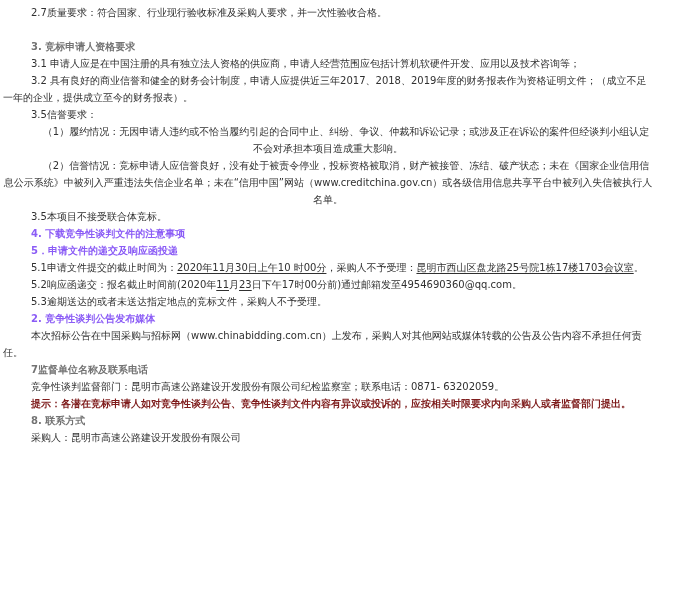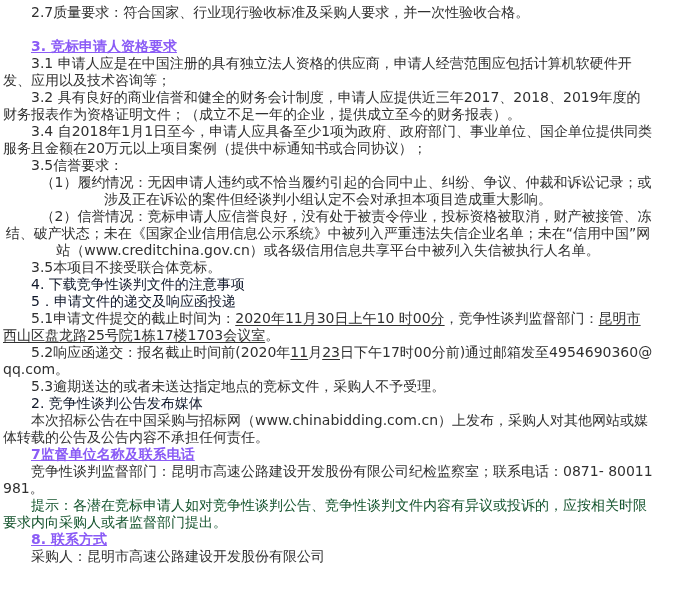--- a/index.html
+++ b/index.html
@@ -9,63 +9,62 @@
   }
   .page {
     position: relative;
     width: 657px;
     height: 615px;
     background: #ffffff;
     box-sizing: border-box;
     padding: 4px 4px 0 3px;
     overflow: hidden;
     font-family: "DejaVu Sans", "Liberation Sans", sans-serif;
-    font-size: 14px;
+    font-size: 10px;
     line-height: 17px;
     color: #303030;
   }
   .para {
     margin: 0;
     padding: 0;
     word-break: break-all;
   }
   .indent-0 { text-indent: 0; }
   .indent-1 { text-indent: 28px; }
   .indent-2 { text-indent: 36px; text-align: center; }
   .style-blank { height: 17px; }
   .style-body { font-weight: normal; color: #303030; }
-  .style-heading-black { font-weight: bold; color: #8b5cf6; text-decoration: underline; }
-  .style-heading-blue { font-weight: normal; color: #0f172a; }
-  .style-bold { font-weight: normal; color: #14532d; }
+  .style-heading-black { font-weight: bold; color: #737373; }
+  .style-heading-blue { font-weight: bold; color: #8b5cf6; }
+  .style-bold { font-weight: bold; color: #7f1d1d; }
   .seg-u {
     text-decoration: underline;
     text-underline-offset: 2px;
   }
 </style>
 </head>
 <body>
 
 <div class="page">
   <div id="doc-body">
       <p class="para style-body indent-1"><span class="seg">2.7质量要求：符合国家、行业现行验收标准及采购人要求，并一次性验收合格。</span></p>
       <p class="para style-blank indent-0"></p>
       <p class="para style-heading-black indent-1"><span class="seg">3. 竞标申请人资格要求</span></p>
       <p class="para style-body indent-1"><span class="seg">3.1 申请人应是在中国注册的具有独立法人资格的供应商，申请人经营范围应包括计算机软硬件开发、应用以及技术咨询等；</span></p>
       <p class="para style-body indent-1"><span class="seg">3.2 具有良好的商业信誉和健全的财务会计制度，申请人应提供近三年2017、2018、2019年度的财务报表作为资格证明文件；（成立不足一年的企业，提供成立至今的财务报表）。</span></p>
-      <p class="para style-body indent-1"><span class="seg">3.4 自2018年1月1日至今，申请人应具备至少1项为政府、政府部门、事业单位、国企单位提供同类服务且金额在20万元以上项目案例（提供中标通知书或合同协议）；</span></p>
       <p class="para style-body indent-1"><span class="seg">3.5信誉要求：</span></p>
       <p class="para style-body indent-2"><span class="seg">（1）履约情况：无因申请人违约或不恰当履约引起的合同中止、纠纷、争议、仲裁和诉讼记录；或涉及正在诉讼的案件但经谈判小组认定不会对承担本项目造成重大影响。</span></p>
       <p class="para style-body indent-2"><span class="seg">（2）信誉情况：竞标申请人应信誉良好，没有处于被责令停业，投标资格被取消，财产被接管、冻结、破产状态；未在《国家企业信用信息公示系统》中被列入严重违法失信企业名单；未在“信用中国”网站（www.creditchina.gov.cn）或各级信用信息共享平台中被列入失信被执行人名单。</span></p>
       <p class="para style-body indent-1"><span class="seg">3.5本项目不接受联合体竞标。</span></p>
       <p class="para style-heading-blue indent-1"><span class="seg">4.  下载竞争性谈判文件的注意事项</span></p>
       <p class="para style-heading-blue indent-1"><span class="seg">5．申请文件的递交及响应函投递</span></p>
-      <p class="para style-body indent-1"><span class="seg">5.1申请文件提交的截止时间为：</span><span class="seg-u">2020年11月30日上午10 时00分</span><span class="seg">，竞争性谈判监督部门：</span><span class="seg-u">昆明市西山区盘龙路25号院1栋17楼1703会议室</span><span class="seg">。</span></p>
+      <p class="para style-body indent-1"><span class="seg">5.1申请文件提交的截止时间为：</span><span class="seg-u">2020年11月30日上午10 时00分</span><span class="seg">，采购人不予受理：</span><span class="seg-u">昆明市西山区盘龙路25号院1栋17楼1703会议室</span><span class="seg">。</span></p>
       <p class="para style-body indent-1"><span class="seg">5.2响应函递交：报名截止时间前(2020年</span><span class="seg-u">11</span><span class="seg">月</span><span class="seg-u">23</span><span class="seg">日下午17时00分前)通过邮箱发至4954690360@qq.com。</span></p>
       <p class="para style-body indent-1"><span class="seg">5.3逾期送达的或者未送达指定地点的竞标文件，采购人不予受理。</span></p>
       <p class="para style-heading-blue indent-1"><span class="seg">2. 竞争性谈判公告发布媒体</span></p>
       <p class="para style-body indent-1"><span class="seg">本次招标公告在中国采购与招标网（www.chinabidding.com.cn）上发布，采购人对其他网站或媒体转载的公告及公告内容不承担任何责任。</span></p>
       <p class="para style-heading-black indent-1"><span class="seg">7监督单位名称及联系电话</span></p>
-      <p class="para style-body indent-1"><span class="seg">竞争性谈判监督部门：昆明市高速公路建设开发股份有限公司纪检监察室；联系电话：0871- 80011981。</span></p>
+      <p class="para style-body indent-1"><span class="seg">竞争性谈判监督部门：昆明市高速公路建设开发股份有限公司纪检监察室；联系电话：0871- 63202059。</span></p>
       <p class="para style-bold indent-1"><span class="seg">提示：各潜在竞标申请人如对竞争性谈判公告、竞争性谈判文件内容有异议或投诉的，应按相关时限要求内向采购人或者监督部门提出。</span></p>
       <p class="para style-heading-black indent-1"><span class="seg">8. 联系方式</span></p>
       <p class="para style-body indent-1"><span class="seg">采购人：昆明市高速公路建设开发股份有限公司</span></p>
     </div>
 </div>
 
 </body></html>

